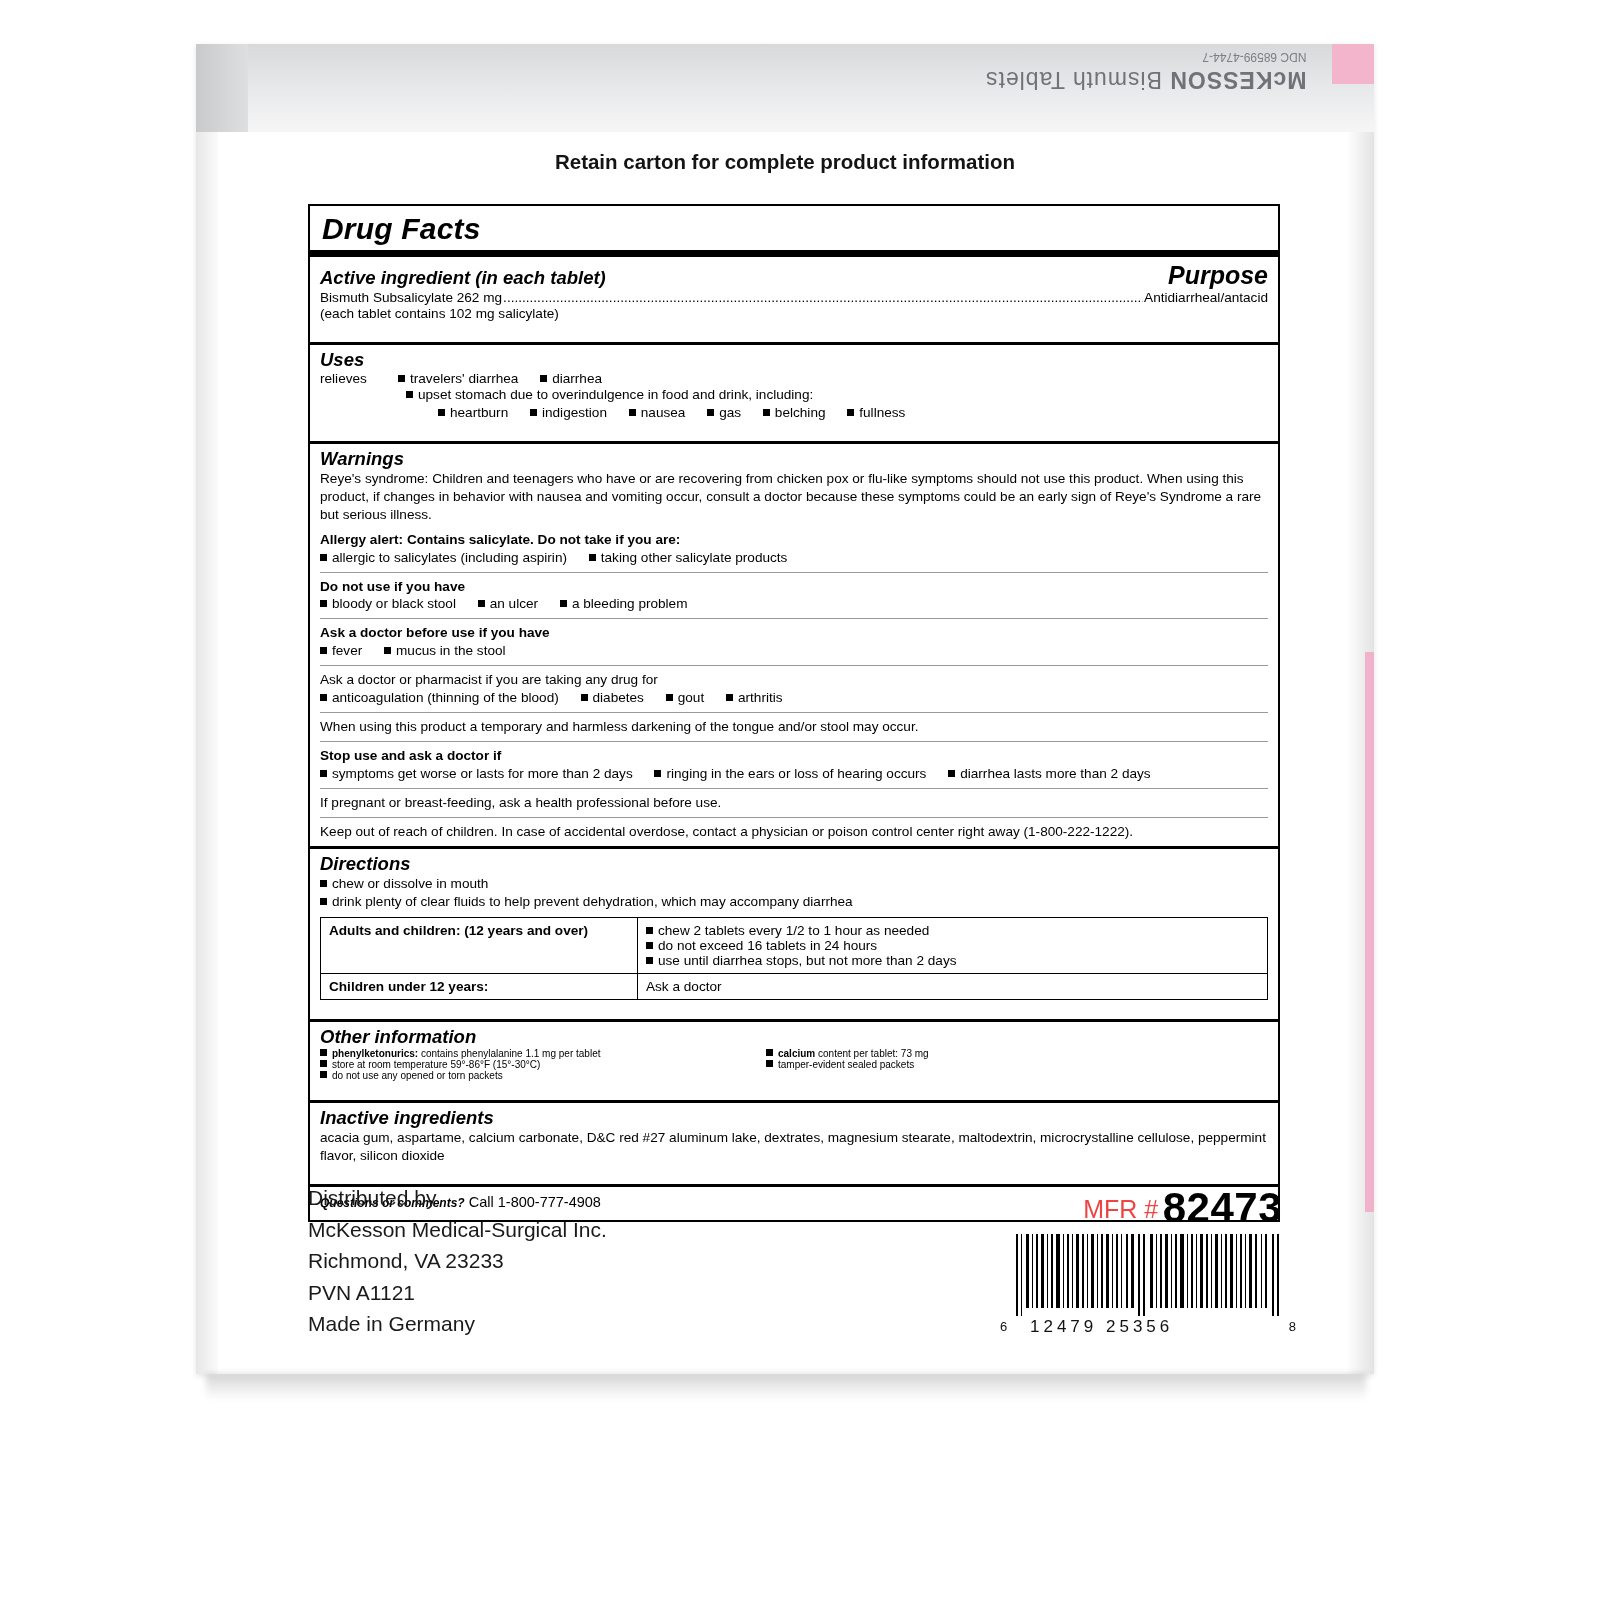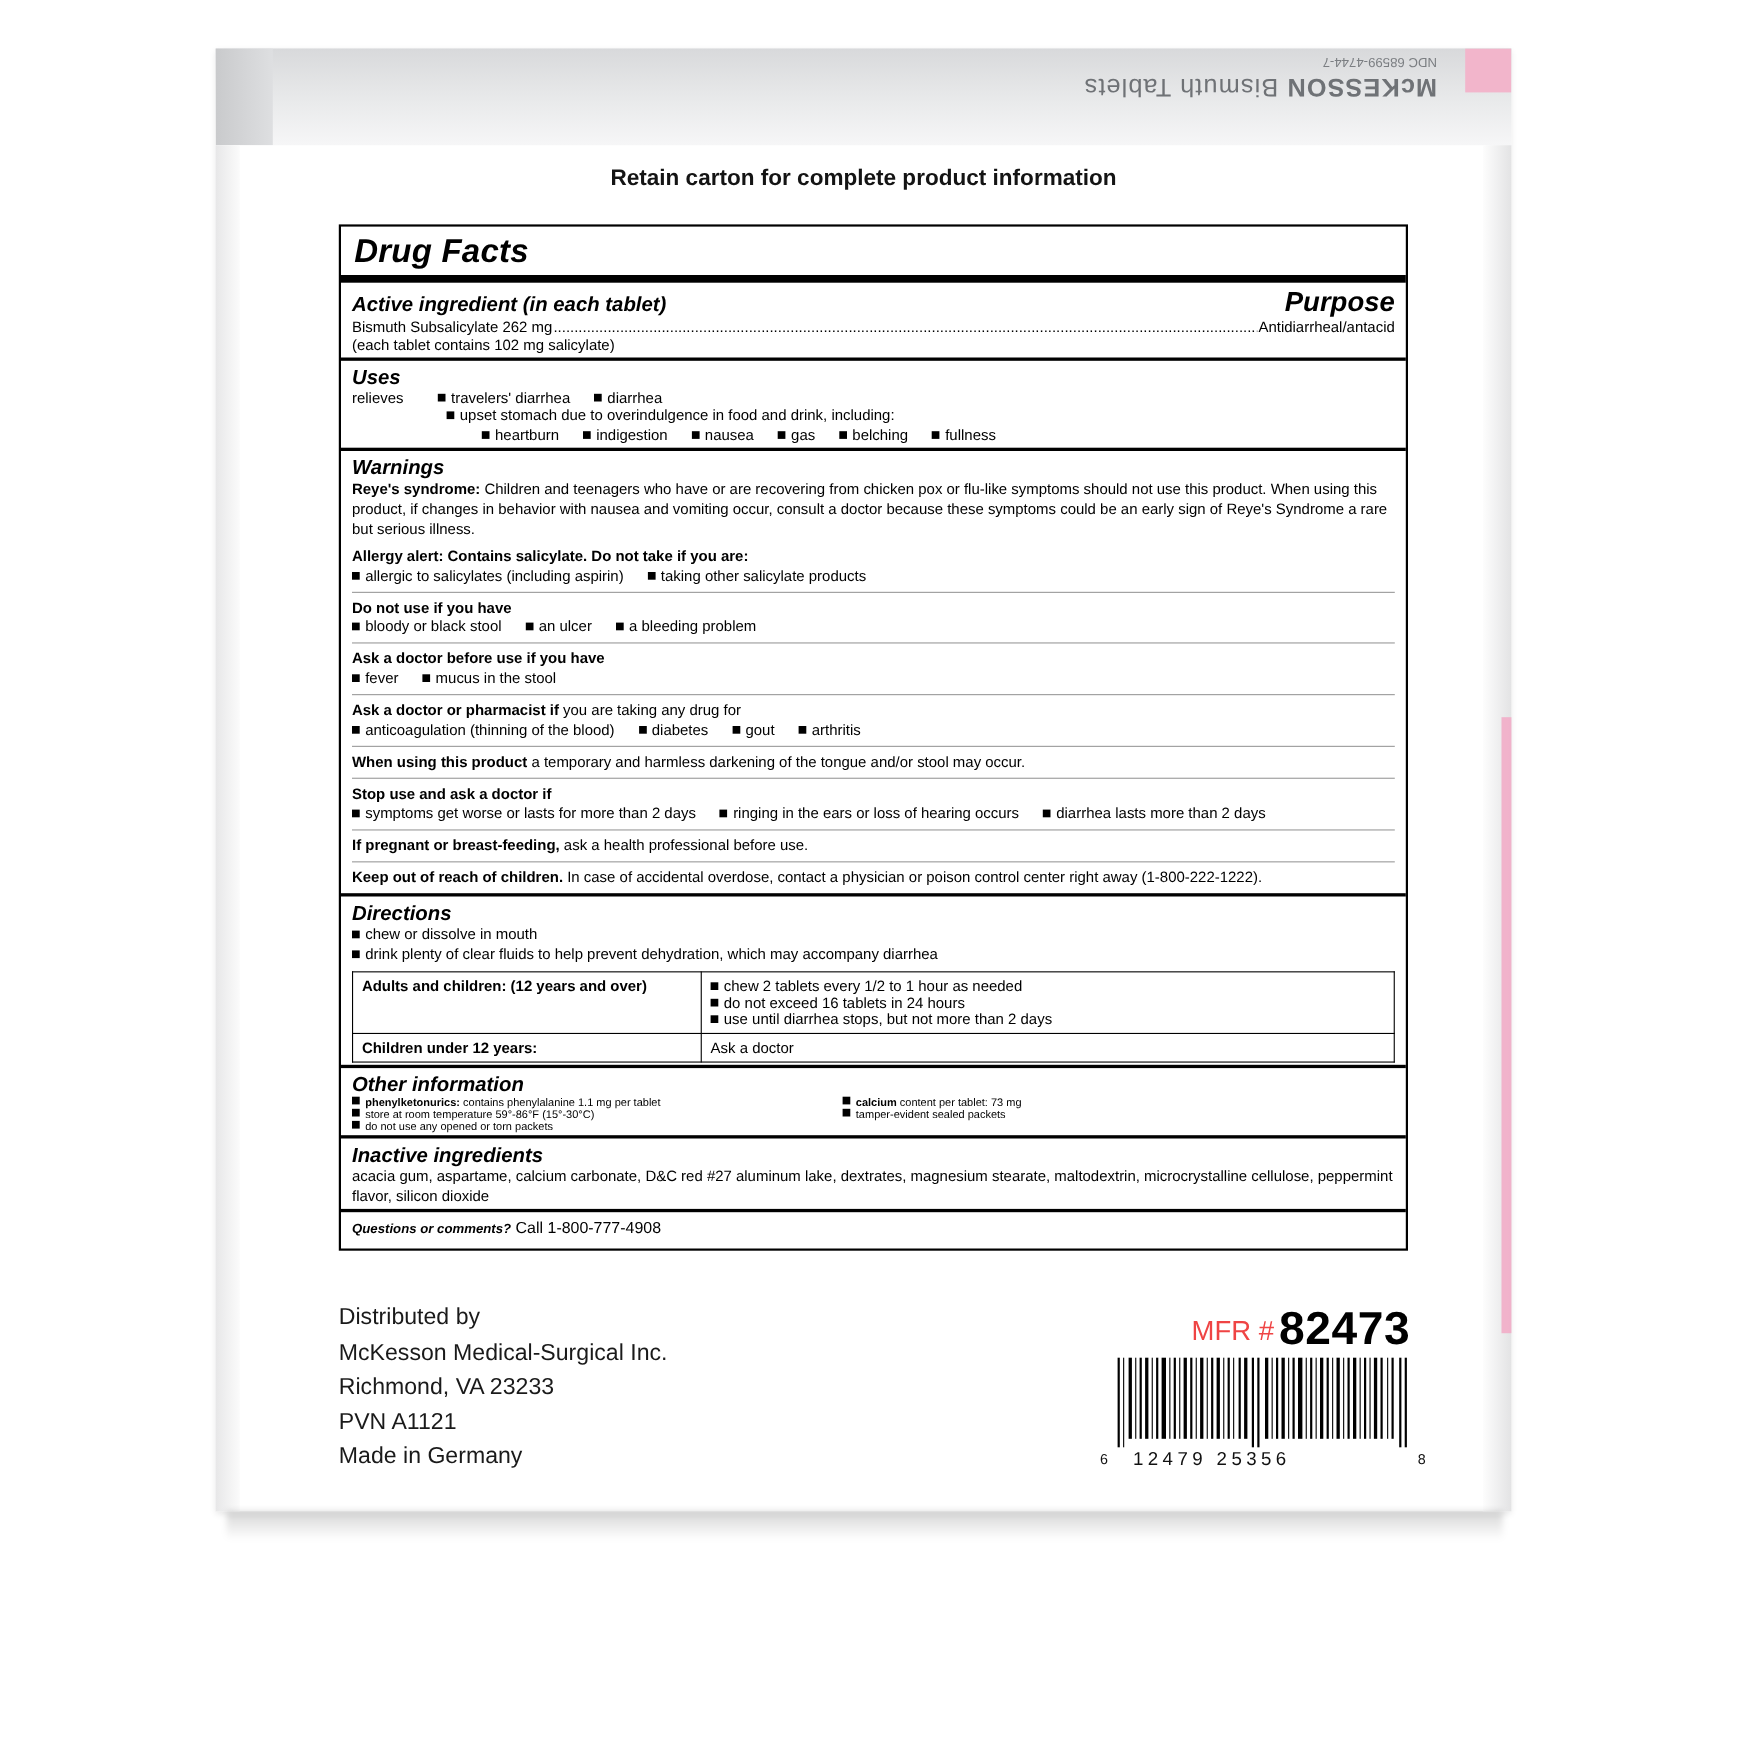--- a/index.html
+++ b/index.html
@@ -117,21 +117,21 @@
   .dfacts {
     position: absolute;
     left: 112px;
     top: 160px;
     width: 972px;
     border: 2.5px solid #000;
     background: #fff;
     color: #000;
     box-sizing: border-box;
   }
-  .pad { padding: 4px 10px 2px 10px; }
+  .pad { padding: 4px 10px 19px 10px; }
   .hr-mid { border-top: 3px solid #000; }
   .hr-thick { border-top: 7px solid #000; }
   .hr-hair { border-top: 1px solid #9a9a9a; }
 
   .title {
     font-size: 30px;
     font-weight: 700;
     font-style: italic;
     padding: 6px 12px 4px 12px;
     letter-spacing: .2px;
@@ -145,21 +145,21 @@
     display: flex;
     justify-content: space-between;
     align-items: baseline;
   }
   .purpose {
     font-size: 25px;
     font-weight: 700;
     font-style: italic;
   }
   .txt { font-size: 13.6px; line-height: 1.32; }
-  .txt b { font-weight: 700; }
+  .txt b { font-weight: 400; }
   .ai-line {
     display: flex;
     align-items: flex-end;
     width: 100%;
     font-size: 13.6px;
   }
   .ai-line .nm { white-space: nowrap; }
   .ai-line .fill {
     flex: 1 1 auto;
     overflow: hidden;

